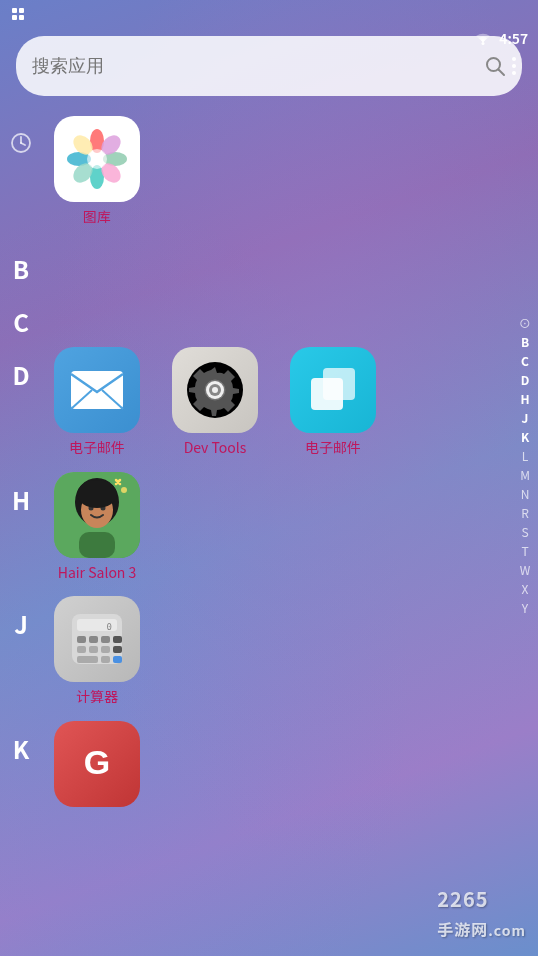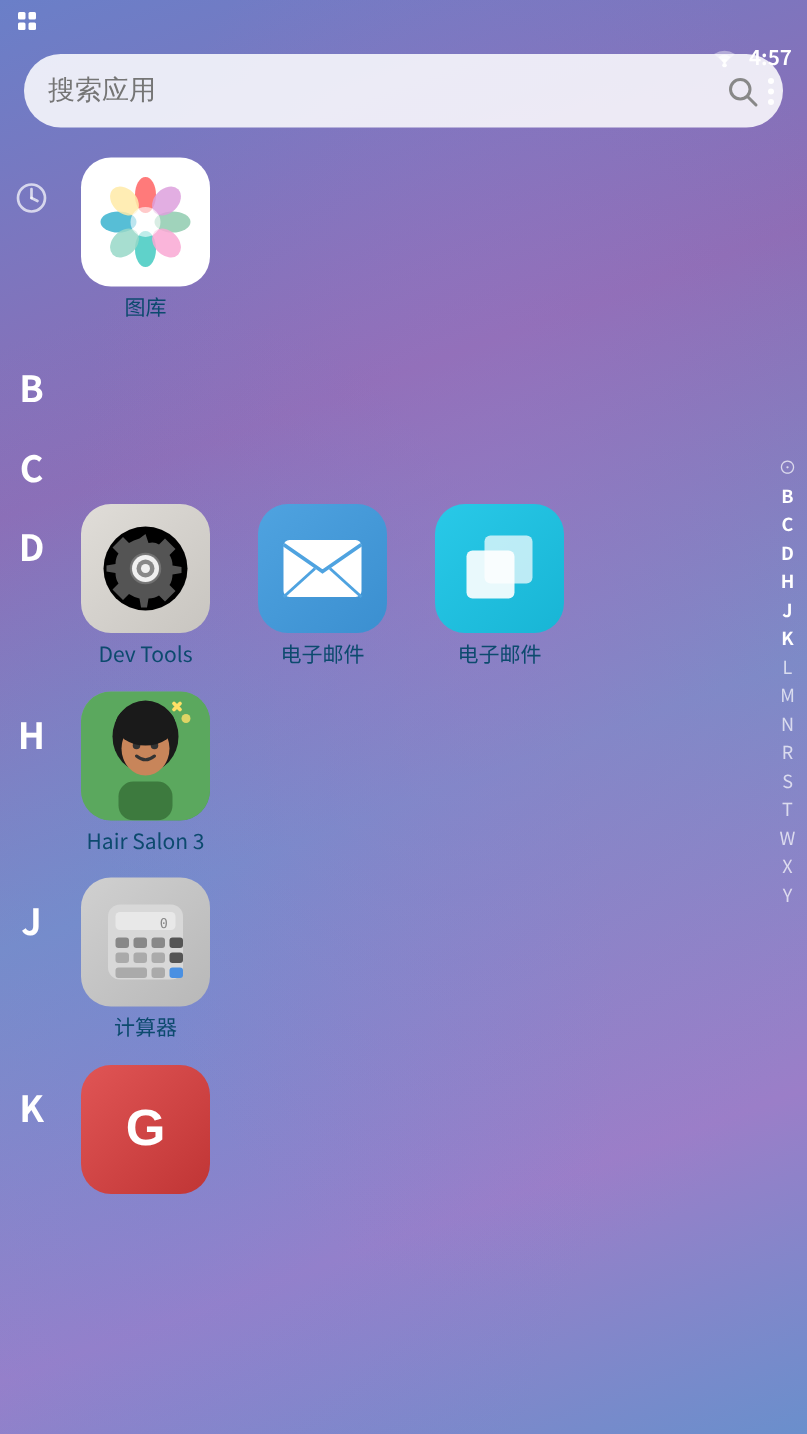--- a/index.html
+++ b/index.html
@@ -43,21 +43,21 @@
     
     .search-bar-container {
       padding: 8px 16px;
       position: relative;
       z-index: 10;
     }
 
     .search-bar {
       background: rgba(255,255,255,0.85);
       border-radius: 28px;
-      height: 49px;
+      height: 60px;
       display: flex;
       align-items: center;
       padding: 0 16px;
       gap: 15px;
     }
 
     .search-bar input {
       border: none;
       background: transparent;
       flex: 1;
@@ -133,21 +133,21 @@
       border-radius: 20px;
       overflow: hidden;
       display: flex;
       align-items: center;
       justify-content: center;
       margin-bottom: 6px;
     }
 
     .app-label {
       font-size: 14px;
-      color: #0c4a6e;
+      color: #be185d;
       text-align: center;
       line-height: 1.2;
       max-width: 100px;
       overflow: hidden;
       text-overflow: ellipsis;
       white-space: nowrap;
     }
 
     
     .alpha-index {
@@ -311,44 +311,44 @@
     </div>
 
     <div class="section-row">
       <div class="section-letter">C</div>
     </div>
 
     <div class="section-row">
       <div class="section-letter">D</div>
       <div class="apps-grid">
         <div class="app-item">
-          <div class="app-icon" style="background: linear-gradient(135deg, #e0ddd8, #c8c5c0);">
-
-            <svg width="58" height="58" viewBox="0 0 58 58">
-              <circle cx="29" cy="29" r="28" fill="linear-gradient(white, #ddd)"></circle>
-              <circle cx="29" cy="29" r="10" fill="#888" stroke="#666" stroke-width="1"></circle>
-
-              <path d="M29 6 L31 12 Q35 11 38 13 L42 9 L49 16 L45 20 Q47 23 47 27 L53 28 L53 32 L47 33 Q47 37 45 40 L49 44 L42 51 L38 47 Q35 49 31 49 L30 55 L26 55 L25 49 Q21 48 18 46 L14 50 L7 43 L11 39 Q9 36 9 32 L3 31 L3 27 L9 26 Q9 22 11 19 L7 15 L14 8 L18 12 Q21 10 25 9 Z" fill="#777" opacity="0.7"></path>
-              <circle cx="29" cy="29" r="9" fill="#f0f0f0"></circle>
-              <circle cx="29" cy="29" r="6" fill="#888"></circle>
-              <circle cx="29" cy="29" r="3" fill="#f0f0f0"></circle>
-            </svg>
-          </div>
-          <span class="app-label">Dev Tools</span>
-        </div>
-        <div class="app-item">
           <div class="app-icon icon-mail">
             <svg width="54" height="40" viewBox="0 0 54 40">
               <rect x="1" y="1" width="52" height="38" rx="4" fill="white"></rect>
               <path d="M1 4 L27 22 L53 4" stroke="#4fa3e0" stroke-width="2.5" fill="none"></path>
               <line x1="1" y1="39" x2="22" y2="20" stroke="#4fa3e0" stroke-width="2"></line>
               <line x1="53" y1="39" x2="32" y2="20" stroke="#4fa3e0" stroke-width="2"></line>
             </svg>
           </div>
           <span class="app-label">电子邮件</span>
+        </div>
+        <div class="app-item">
+          <div class="app-icon" style="background: linear-gradient(135deg, #e0ddd8, #c8c5c0);">
+
+            <svg width="58" height="58" viewBox="0 0 58 58">
+              <circle cx="29" cy="29" r="28" fill="linear-gradient(white, #ddd)"></circle>
+              <circle cx="29" cy="29" r="10" fill="#888" stroke="#666" stroke-width="1"></circle>
+
+              <path d="M29 6 L31 12 Q35 11 38 13 L42 9 L49 16 L45 20 Q47 23 47 27 L53 28 L53 32 L47 33 Q47 37 45 40 L49 44 L42 51 L38 47 Q35 49 31 49 L30 55 L26 55 L25 49 Q21 48 18 46 L14 50 L7 43 L11 39 Q9 36 9 32 L3 31 L3 27 L9 26 Q9 22 11 19 L7 15 L14 8 L18 12 Q21 10 25 9 Z" fill="#777" opacity="0.7"></path>
+              <circle cx="29" cy="29" r="9" fill="#f0f0f0"></circle>
+              <circle cx="29" cy="29" r="6" fill="#888"></circle>
+              <circle cx="29" cy="29" r="3" fill="#f0f0f0"></circle>
+            </svg>
+          </div>
+          <span class="app-label">Dev Tools</span>
         </div>
         <div class="app-item">
           <div class="app-icon icon-multiopen">
             <svg width="56" height="56" viewBox="0 0 56 56">
 
               <rect x="6" y="16" width="32" height="32" rx="4" fill="white" opacity="0.9"></rect>
               <rect x="18" y="6" width="32" height="32" rx="4" fill="white" opacity="0.7"></rect>
             </svg>
           </div>
           <span class="app-label">电子邮件</span>
@@ -444,14 +444,17 @@
       <span class="alpha-letter">R</span>
       <span class="alpha-letter">S</span>
       <span class="alpha-letter">T</span>
       <span class="alpha-letter">W</span>
       <span class="alpha-letter">X</span>
       <span class="alpha-letter">Y</span>
     </div>
 
   </div>
 
+  <div class="watermark">
+    <span style="font-size:20px;letter-spacing:1px;">2265<br><span style="font-size:16px;">手游网</span><span style="font-size:14px;">.com</span></span>
+  </div>
 
 </div>
 
 </body></html>

